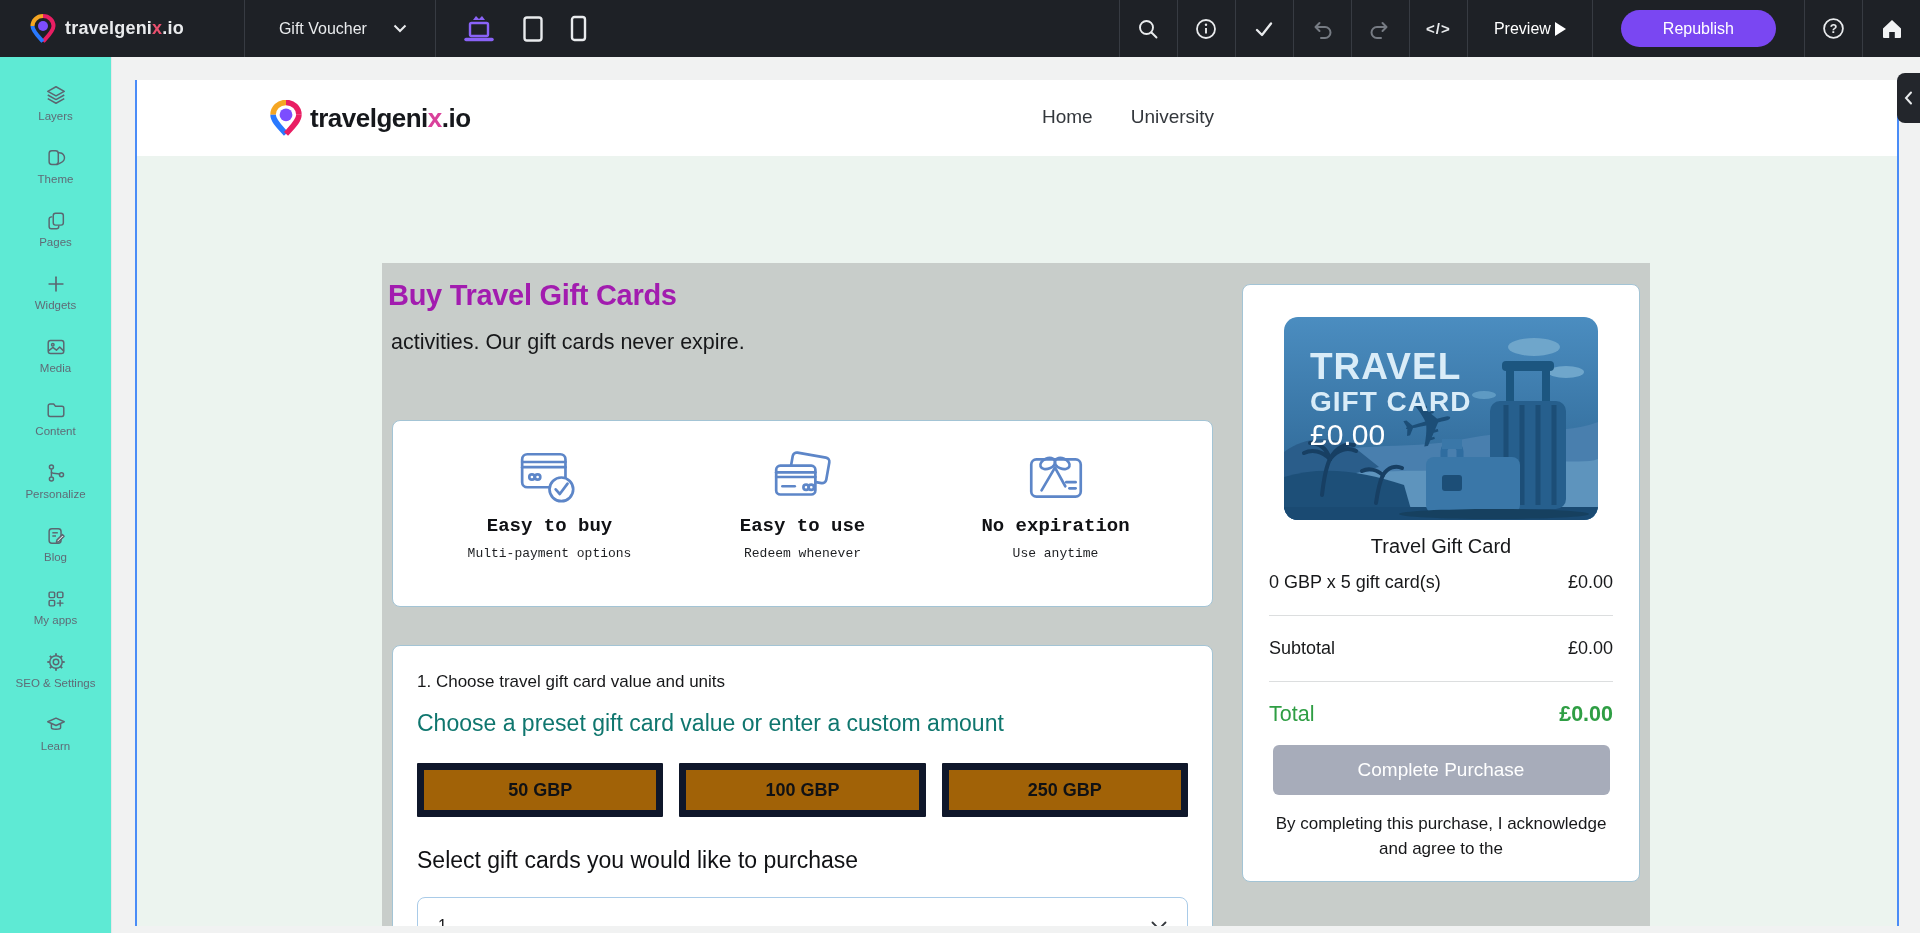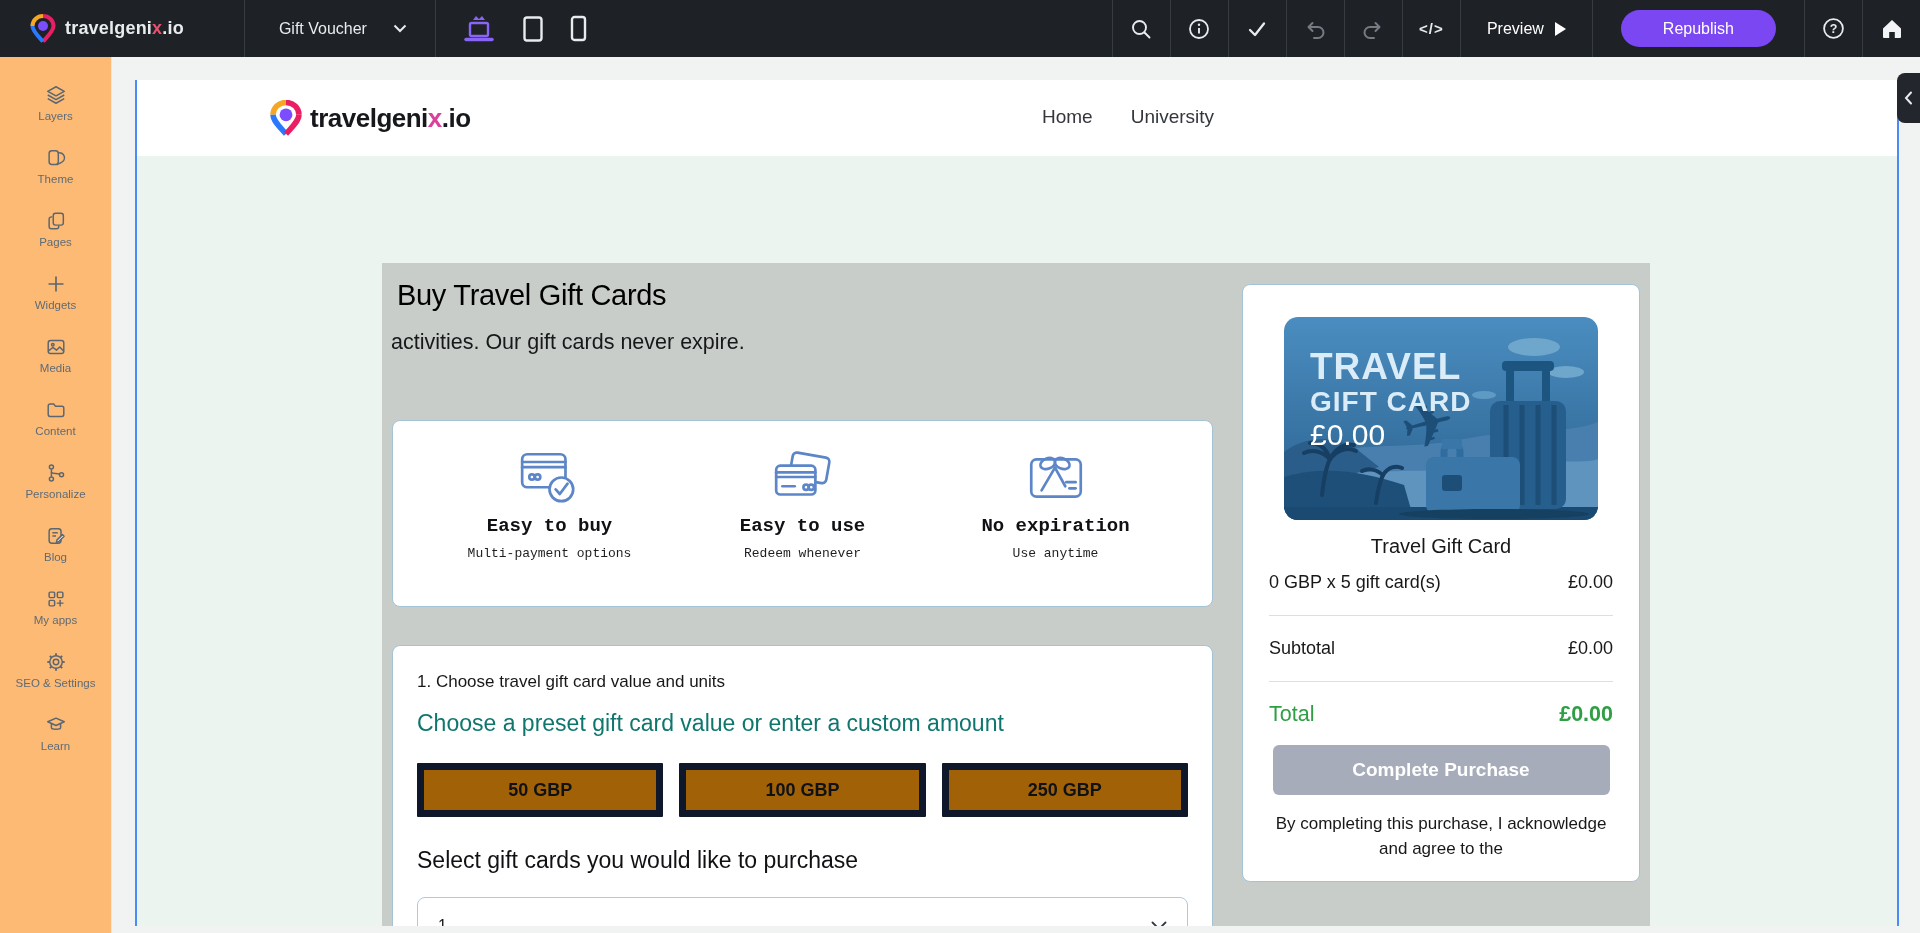--- a/index.html
+++ b/index.html
@@ -11,47 +11,47 @@
   .tb-sep { width:1px; height:57px; background:#373b42; flex:0 0 auto; }
   .tb-left { display:flex; align-items:center; height:100%; }
   .brand { display:flex; align-items:center; gap:9px; padding:0 60px 0 30px; height:100%; }
   .brand-text { font-size:18px; font-weight:bold; color:#e9ebed; letter-spacing:.2px; }
   .brand-text .bx { color:#e8506e; }
   .page-sel { display:flex; align-items:center; gap:26px; padding:0 28px 0 34px; height:100%; cursor:pointer; }
   .page-sel-label { color:#e9ebed; font-size:16px; }
   .devices { display:flex; align-items:center; gap:26px; padding:0 30px 0 26px; height:100%; }
   .tb-right { margin-left:auto; display:flex; align-items:center; height:100%; }
   .tb-cell { width:57px; height:57px; display:flex; align-items:center; justify-content:center; cursor:pointer; }
-  .preview { display:flex; align-items:center; gap:11px; color:#fff; font-size:16px; padding:0 26px; cursor:pointer; height:100%; }
+  .preview { display:flex; align-items:center; gap:4px; color:#fff; font-size:16px; padding:0 26px; cursor:pointer; height:100%; }
   .play-tri { width:0; height:0; border-left:11px solid #fff; border-top:7px solid transparent; border-bottom:7px solid transparent; }
   .republish { background:#7a47f2; color:#fff; font-size:16px; border:none; border-radius:20px; height:37px; padding:0 42px; margin:0 28px; cursor:pointer; }
   .code-glyph { color:#e9ebed; font-size:15px; font-weight:bold; letter-spacing:1px; }
 
   
-  .sidebar { position:absolute; left:0; top:57px; width:112px; height:876px; background:#fdba74; border-right:1px solid #e6e7e8; display:flex; flex-direction:column; align-items:center; padding-top:14px; z-index:40; }
+  .sidebar { position:absolute; left:0; top:57px; width:112px; height:876px; background:#5eead4; border-right:1px solid #e6e7e8; display:flex; flex-direction:column; align-items:center; padding-top:14px; z-index:40; }
   .sb-item { width:100%; height:63px; display:flex; flex-direction:column; align-items:center; justify-content:center; gap:4px; cursor:pointer; }
   .sb-lbl { font-size:11.5px; color:#5f6b76; white-space:nowrap; }
   .ai-fab { position:absolute; left:33px; top:820px; width:40px; height:40px; border-radius:50%; background:#fff; border:1.5px solid #cbbcf8; display:flex; align-items:center; justify-content:center; cursor:pointer; box-shadow:0 1px 4px rgba(120,80,240,.15); }
 
   
   .canvas { position:absolute; left:137px; top:80px; width:1760px; height:846px; background:#fff; overflow:hidden; z-index:10; }
   .sel-line { position:absolute; top:80px; width:2px; height:846px; background:#4a8cf7; z-index:30; }
   .collapse-tab { position:absolute; right:0; top:73px; width:23px; height:50px; background:#23262c; border-radius:8px 0 0 8px; display:flex; align-items:center; justify-content:center; cursor:pointer; z-index:60; }
 
   .site-header { position:absolute; left:0; top:0; width:1760px; height:76px; background:#fff; }
   .site-logo { position:absolute; left:133px; top:20px; display:flex; align-items:center; gap:8px; }
   .site-logo-text { font-size:26px; font-weight:bold; color:#16181c; letter-spacing:-.5px; }
   .site-logo-text .bx { color:#d9419b; }
   .site-nav { position:absolute; left:905px; top:26px; display:flex; gap:38px; font-size:19px; color:#33373c; }
   .site-nav span { cursor:pointer; }
 
   .hero { position:absolute; left:0; top:76px; width:1760px; height:770px; background:#ecf4ef; }
   .container { position:absolute; left:245px; top:107px; width:1268px; height:739px; background:#c8cdca; }
 
-  .h1 { position:absolute; left:15px; top:16px; font-size:29px; font-weight:normal; color:#000000; letter-spacing:-.3px; }
+  .h1 { position:absolute; left:6px; top:16px; font-size:29px; font-weight:bold; color:#a21caf; letter-spacing:-.3px; }
   .hero-desc { position:absolute; left:9px; top:62px; font-size:21.5px; color:#17181a; line-height:35px; }
 
   .card { background:#fff; border:1px solid #a3c4d5; border-radius:8px; position:absolute; }
   .features-card { left:10px; top:157px; width:821px; height:187px; display:flex; align-items:flex-start; justify-content:space-around; padding:28px 30px 0 30px;font-family:Liberation Mono, monospace; }
   .feature { display:flex; flex-direction:column; align-items:center; width:230px; }
   .f-title { font-size:19px; font-weight:bold; color:#101114; margin-top:8px; }
   .f-sub { font-size:13px; color:#1d1f22; margin-top:9px; }
 
   .value-card { left:10px; top:382px; width:821px; height:400px; padding:26px 24px; }
   .step-label { font-size:17px; color:#17181a; }
@@ -63,21 +63,21 @@
   .qty-value { font-size:16px; color:#17181a; flex:1; }
 
   .summary-card { left:860px; top:21px; width:398px; height:598px; padding:32px 26px 0 26px; }
   .gift-img { display:block; margin:0 auto; border-radius:12px; cursor:default; }
   .sum-title { text-align:center; font-size:20px; color:#17181a; margin-top:15px; }
   .sum-row { display:flex; justify-content:space-between; font-size:18px; color:#17181a; margin-top:14px; }
   .sum-div { border:none; border-top:1px solid #dcdedf; margin-top:22px; }
   .sub-row { margin-top:22px; }
   .total-row { display:flex; justify-content:space-between; margin-top:20px; font-size:21.5px; color:#2f9e44; }
   .total-row .tv { font-weight:bold; }
-  .purchase-btn { display:block; width:337px; margin:18px auto 0 auto; height:50px; background:#a7acba; border:none; border-radius:6px; color:#fff; font-size:19px; font-weight:bold; cursor:pointer; font-family:"Liberation Sans",sans-serif; }
+  .purchase-btn { display:block; width:337px; margin:18px auto 0 auto; height:50px; background:#a7acba; border:none; border-radius:6px; color:#fff; font-size:19px; font-weight:normal; cursor:pointer; font-family:"Liberation Sans",sans-serif; }
   .terms { text-align:center; font-size:17px; color:#17181a; line-height:25px; margin-top:16px; }
 
   svg { display:block; }
 </style>
 </head>
 <body>
 
 <div class="topbar">
   <div class="tb-left">
     <div class="brand">

